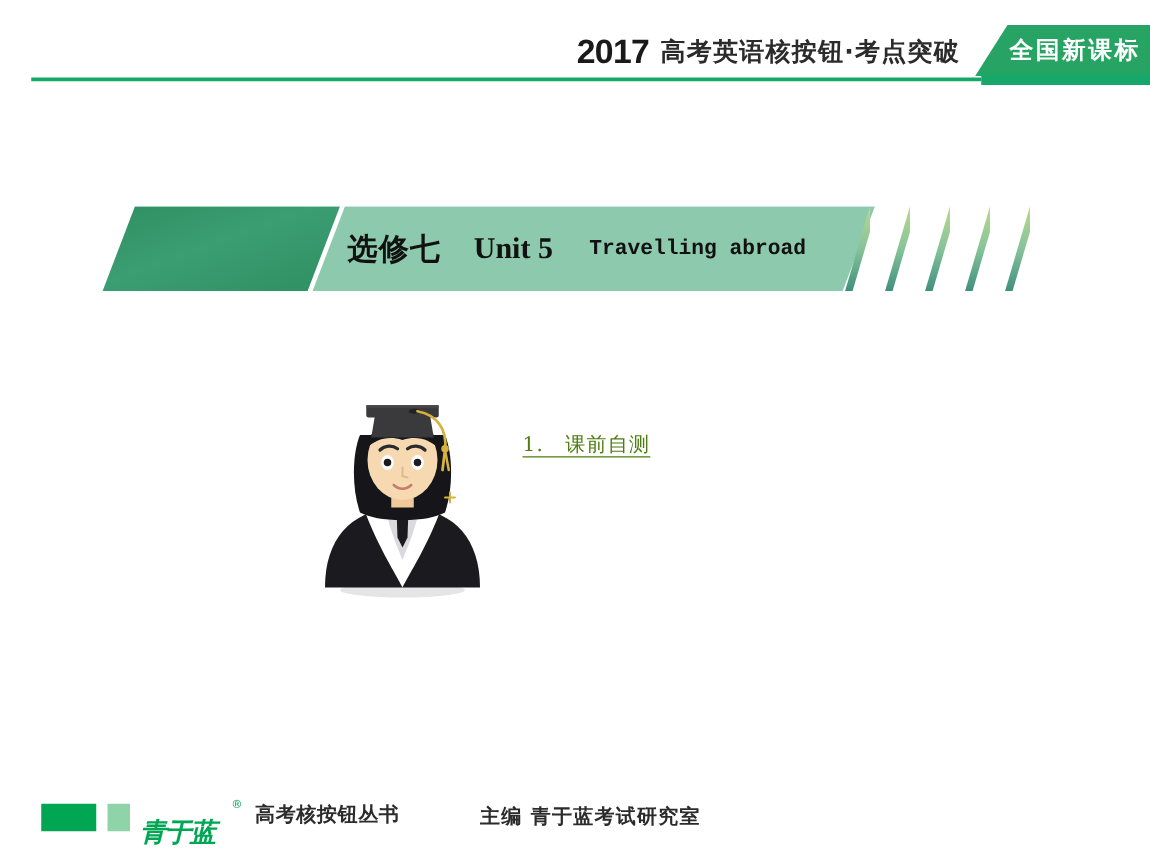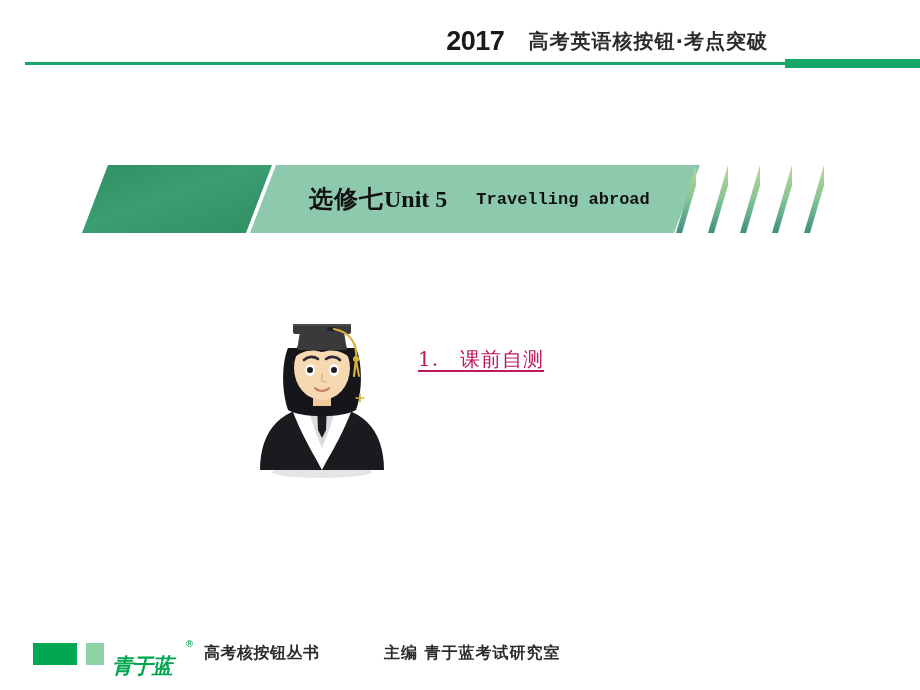--- a/index.html
+++ b/index.html
@@ -45,21 +45,21 @@
     letter-spacing: -0.5px;
     line-height: 1;
   }
 
   .hdr-sub {
     font-family: "DejaVu Sans", "Liberation Sans", sans-serif;
     font-size: 20px;
     font-weight: bold;
     color: #2b2b2b;
     letter-spacing: 1px;
-    margin-left: 24px;
+    margin-left: 9px;
     line-height: 1;
   }
 
   
   .hdr-tag {
     position: absolute;
     right: 0;
     top: 20px;
     width: 140px;
     height: 41px;
@@ -138,28 +138,28 @@
     align-items: center;
     white-space: nowrap;
   }
 
   .bn-cn {
     font-family: "DejaVu Serif", "Liberation Serif", serif;
     font-size: 24px;
     font-weight: bold;
     color: #111111;
     letter-spacing: 1px;
-    margin-left: 31px;
   }
 
   .bn-unit {
     font-family: "Liberation Serif", "DejaVu Serif", serif;
     font-size: 24px;
     font-weight: bold;
     color: #111111;
+    margin-left: 26px;
   }
 
   .bn-topic {
     font-family: Liberation Mono, monospace;
     font-size: 17px;
     font-weight: bold;
     color: #111111;
     margin-left: 29px;
   }
 
@@ -207,22 +207,22 @@
   .menu {
     position: absolute;
     left: 418px;
     top: 56px;
     width: 300px;
   }
 
   .menu-item {
     display: block;
     font-family: "DejaVu Serif", "Liberation Serif", serif;
-    font-size: 20px;
-    color: #be185d;
+    font-size: 16px;
+    color: #4d7c0f;
     text-decoration: underline;
     text-underline-offset: 4px;
     letter-spacing: 1px;
     margin-bottom: 25px;
     width: max-content;
     cursor: pointer;
     white-space: pre;
     text-align: right;
   }
 
@@ -312,20 +312,23 @@
 
 <div id="slide">
 
   <div class="header">
     <div class="header-title-row">
       <span class="hdr-year">2017</span>
       <span class="hdr-sub">高考英语核按钮·考点突破</span>
       <span style="display:inline-block;width:152px;"></span>
     </div>
 
+    <div class="hdr-tag">
+      <span class="hdr-tag-text">全国新课标</span>
+    </div>
 
     <div class="hdr-rule-thin"></div>
     <div class="hdr-rule-thick"></div>
   </div>
 
   <div class="banner">
     <div class="banner-dark"></div>
     <div class="banner-light"></div>
 
     <div class="banner-text">

